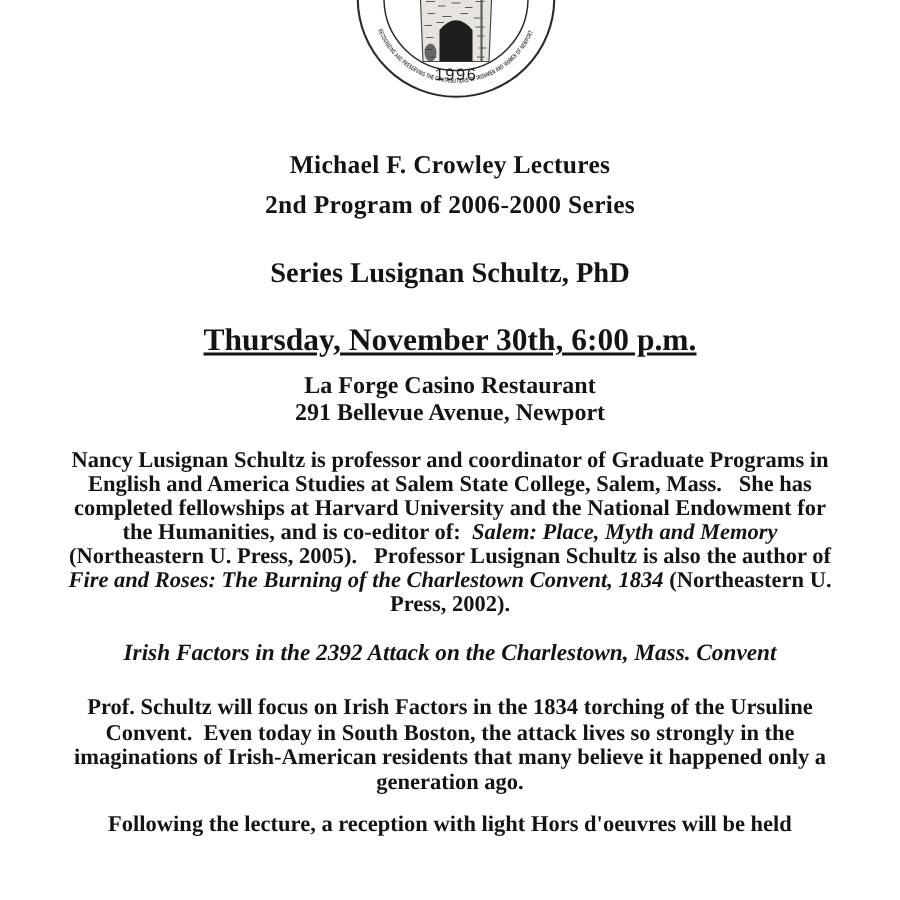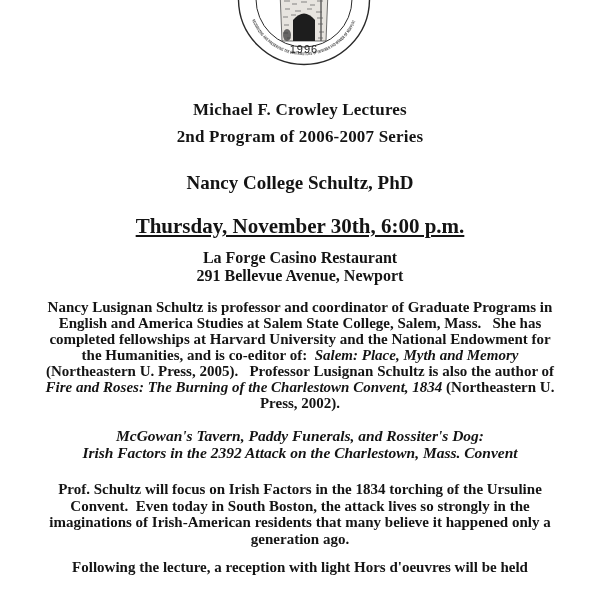--- a/index.html
+++ b/index.html
@@ -53,37 +53,36 @@
       <path id="ringPath" d="M 23,20 A 56,56 0 0 0 127,20" fill="none"></path>
       <text class="ring-text">
         <textPath href="#ringPath" startOffset="0" textLength="132" lengthAdjust="spacingAndGlyphs">RECOGNIZING AND PRESERVING THE CONTRIBUTIONS OF IRISHMEN AND WOMEN OF NEWPORT</textPath>
       </text>
       <text class="year-text" x="75" y="53" text-anchor="middle">1996</text>
     </svg>
   </div>
 
   <div class="title">
     <div>Michael F. Crowley Lectures</div>
-    <div>2nd Program of 2006-2007 Series</div>
+    <div>2nd Program of 2006-2000 Series</div>
   </div>
 
-  <div class="speaker">Nancy College Schultz, PhD</div>
+  <div class="speaker">Series Lusignan Schultz, PhD</div>
 
   <div class="datetime">Thursday, November 30th, 6:00 p.m.</div>
 
   <div class="venue">
     <div>La Forge Casino Restaurant</div>
     <div>291 Bellevue Avenue, Newport</div>
   </div>
 
   <div class="bio"><span>Nancy Lusignan Schultz is professor and coordinator of Graduate Programs in English and America Studies at Salem State College, Salem, Mass.   She has completed fellowships at Harvard University and the National Endowment for the Humanities, and is co-editor of:  </span><span class="book">Salem: Place, Myth and Memory</span><span> (Northeastern U. Press, 2005).   Professor Lusignan Schultz is also the author of </span><span class="book">Fire and Roses: The Burning of the Charlestown Convent, 1834</span><span> (Northeastern U. Press, 2002).</span></div>
 
 
   <div class="talk-title">
-    <div>McGowan's Tavern, Paddy Funerals, and Rossiter's Dog:</div>
     <div>Irish Factors in the 2392 Attack on the Charlestown, Mass. Convent</div>
   </div>
 
   <div class="description">Prof. Schultz will focus on Irish Factors in the 1834 torching of the Ursuline Convent.  Even today in South Boston, the attack lives so strongly in the imaginations of Irish-American residents that many believe it happened only a generation ago.</div>
 
   <div class="footer">Following the lecture, a reception with light Hors d'oeuvres will be held</div>
 
 </div>
 
 </body></html>

